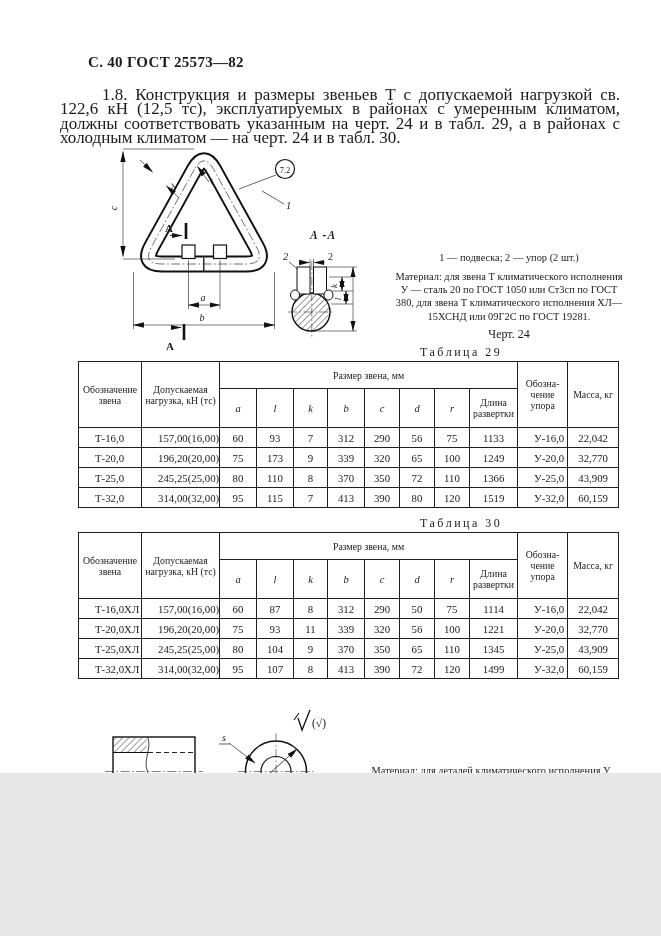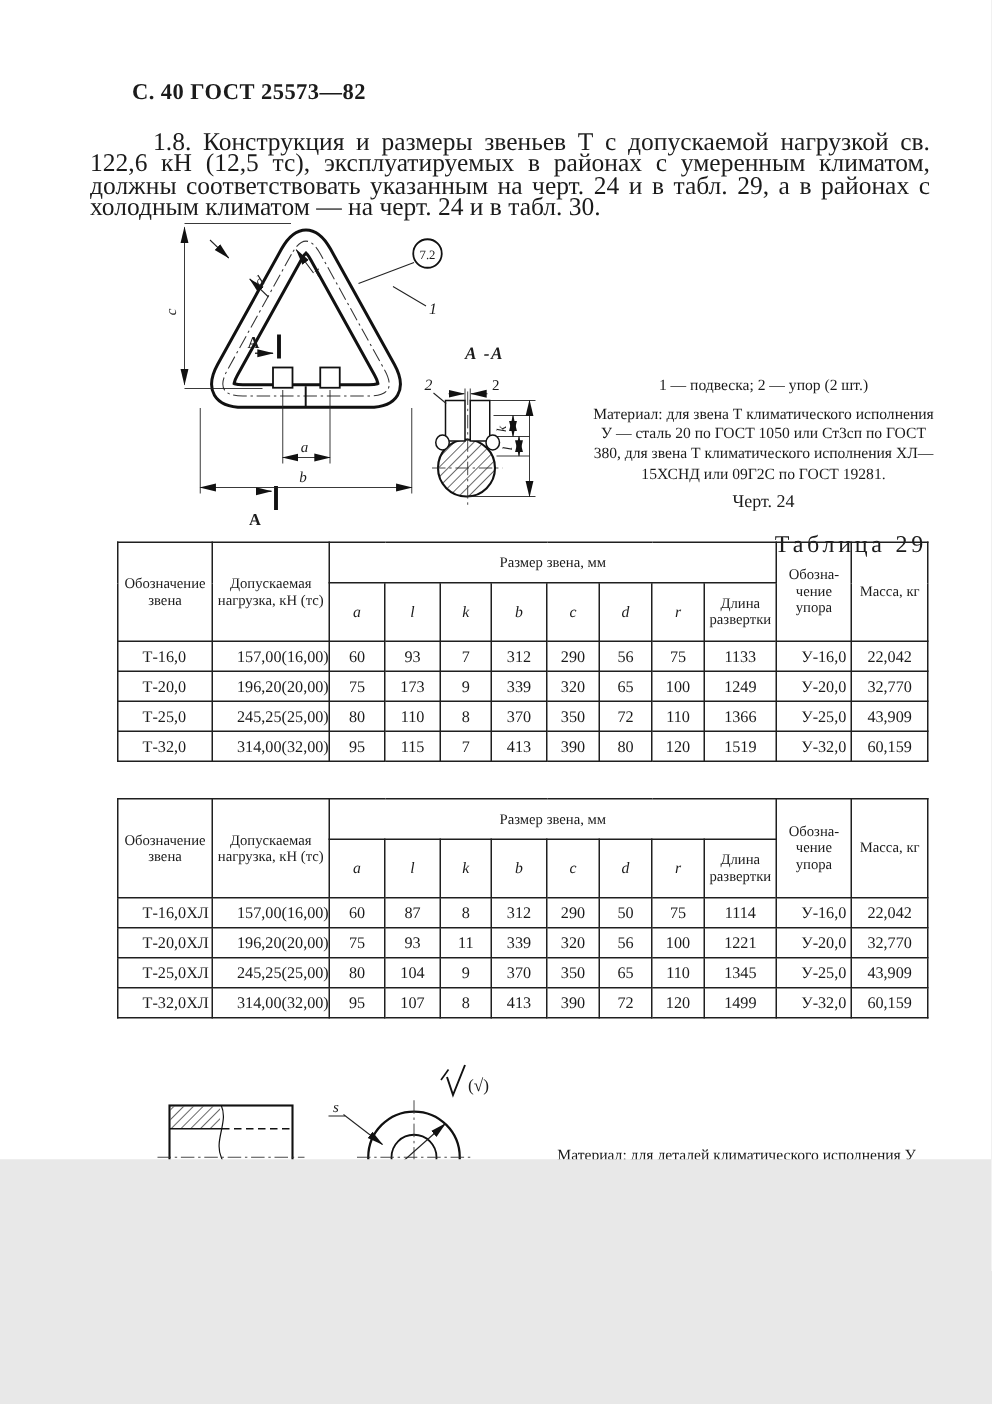--- a/index.html
+++ b/index.html
@@ -4,21 +4,21 @@
 <style>
   html,body{margin:0;padding:0;background:#e8e8e8;}
   .page{position:relative;width:661px;height:773px;background:#ffffff;overflow:hidden;
         font-family:"Liberation Serif","DejaVu Serif",serif;color:#1b1b1b;}
   .abs{position:absolute;}
   .doc-header{font-weight:bold;font-size:15px;letter-spacing:.3px;}
   .para{font-size:17px;line-height:14.3px;text-align:justify;}
   .para .ind{display:inline-block;width:42px;}
   .smalltext{font-size:10.4px;line-height:13.2px;text-align:center;}
   .figcap{font-size:12px;text-align:center;}
-  .tbl-label{font-size:16px;text-align:right;letter-spacing:2.5px;margin-top:10px;}
+  .tbl-label{font-size:12px;letter-spacing:2.5px;}
   table.gost{border-collapse:collapse;table-layout:fixed;width:540px;
              font-size:10.8px;color:#1b1b1b;}
   table.gost th,table.gost td{border:1px solid #1f1f1f;padding:0 2px;overflow:hidden;}
   table.gost{border:1.5px solid #1f1f1f;}
   table.gost thead th{font-weight:normal;font-size:9.8px;line-height:11px;text-align:center;vertical-align:middle;}
   table.gost thead tr.r1 th{height:26px;}
   table.gost thead tr.r2 th{height:38px;border-bottom:1.8px solid #1f1f1f;}
   table.gost thead th.it{font-style:italic;font-size:10.5px;}
   table.gost tbody td{height:19px;text-align:center;vertical-align:middle;}
   table.gost tbody td.cl{text-align:left;padding-left:16px;}
@@ -233,20 +233,21 @@
           <td>390</td>
           <td>80</td>
           <td>120</td>
           <td>1519</td>
           <td class="cl">У-32,0</td>
           <td>60,159</td>
         </tr>
       </tbody>
   </table>
 
+  <div class="abs tbl-label" style="left:420px;top:516px;width:198px;">Таблица 30</div>
   <table class="gost abs" style="left:78px;top:532px;">
     <colgroup>
       <col style="width:63px">
         <col style="width:78px">
         <col style="width:37px">
         <col style="width:37px">
       <col style="width:34px">
         <col style="width:37px">
         <col style="width:35px">
         <col style="width:35px">

